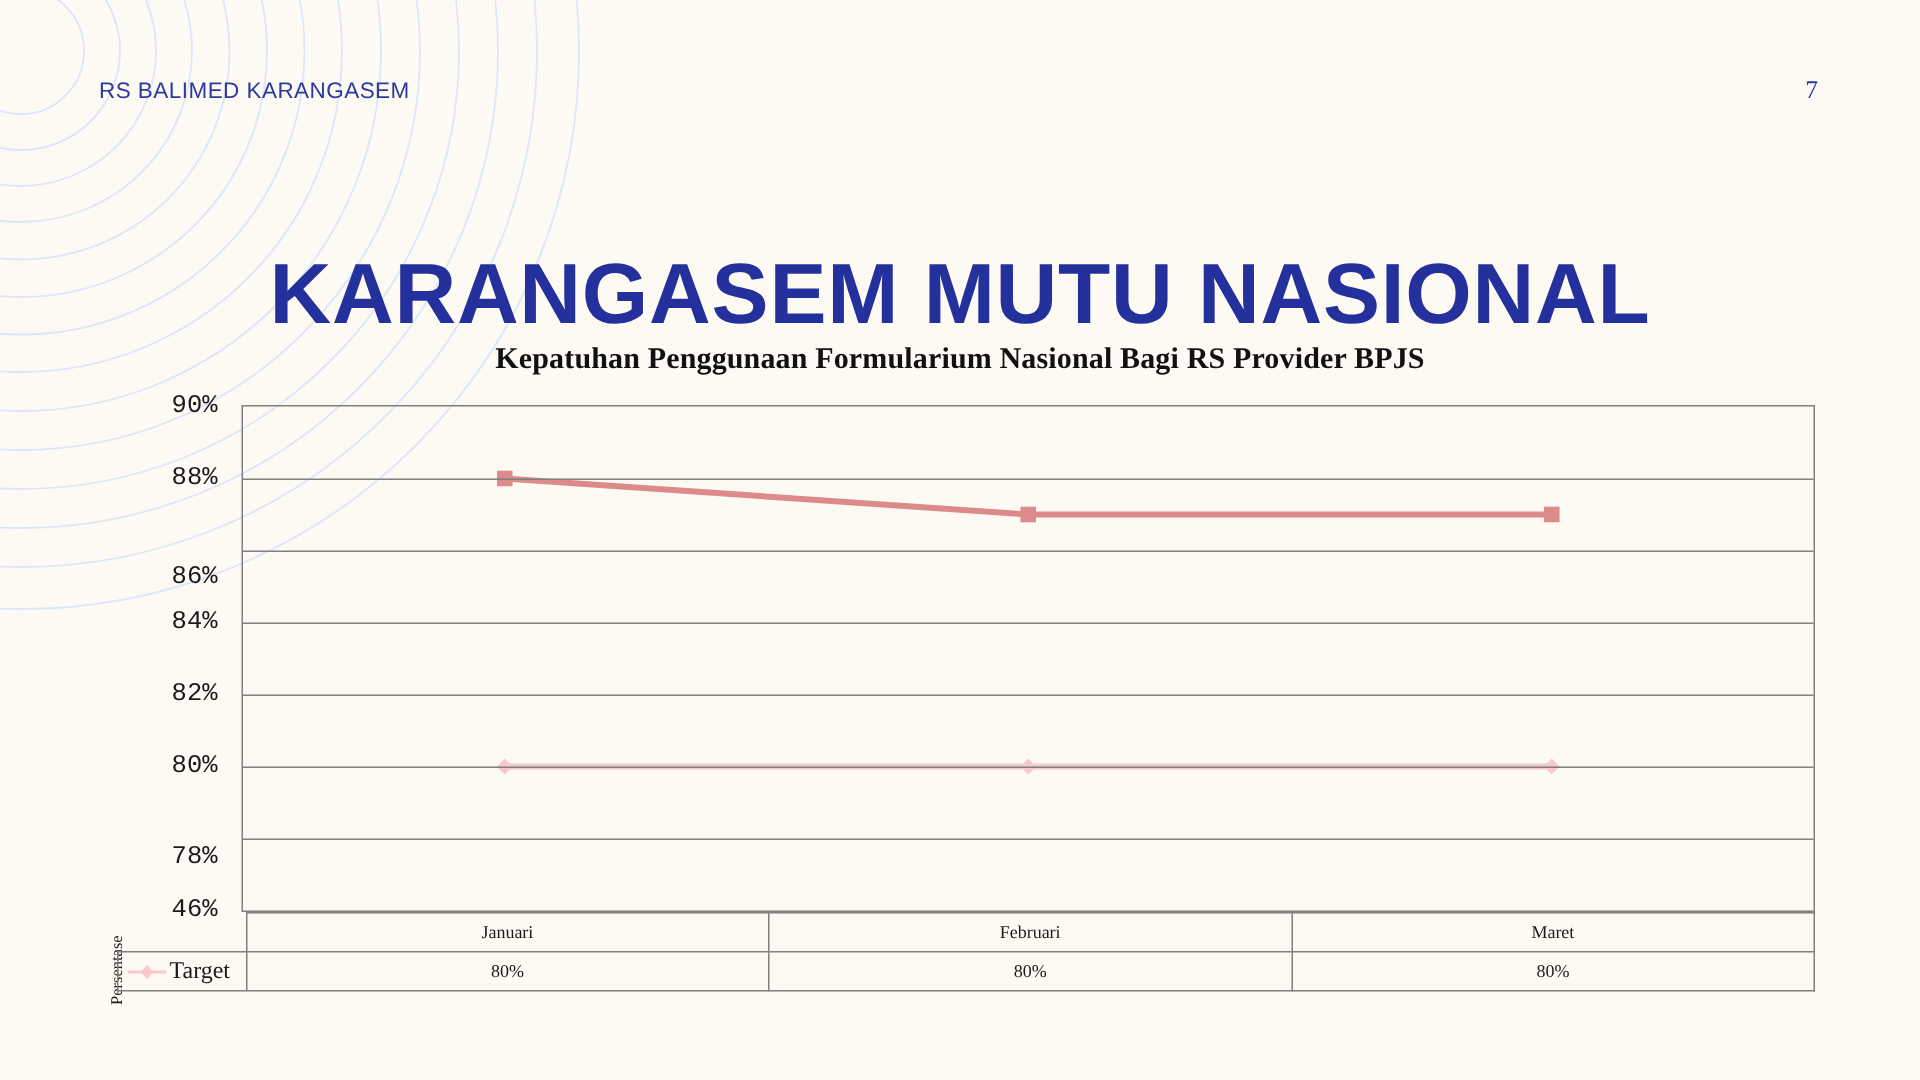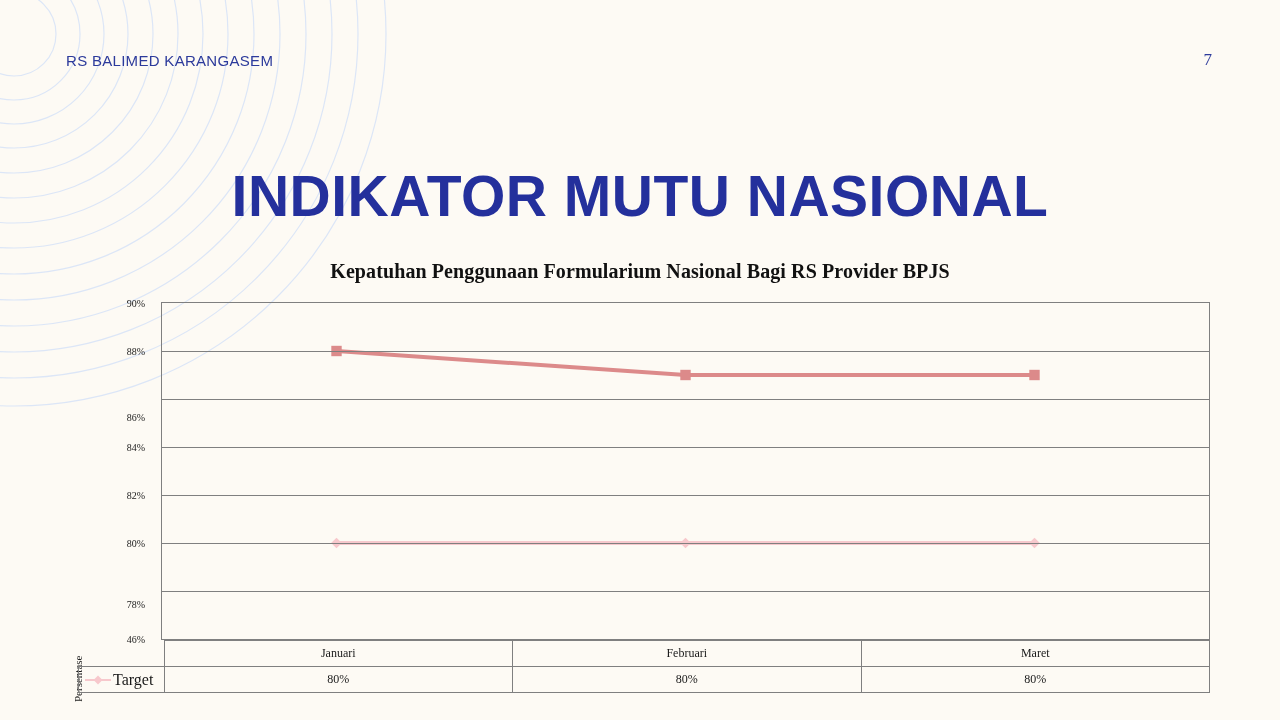--- a/index.html
+++ b/index.html
@@ -15,34 +15,34 @@
   }
   #page-number{
     position:absolute;right:68px;top:50px;
     font-family:"Liberation Serif",serif;font-size:17px;color:#2c3a9b;
   }
   #slide-title{
     position:absolute;left:0;right:0;top:129px;text-align:center;
     font-size:57px;font-weight:bold;color:#24309c;letter-spacing:.5px;
     line-height:1.05;
   }
-  #chart-area{position:absolute;left:0;top:228px;width:1280px;height:460px;margin-top:32px;}
+  #chart-area{position:absolute;left:0;top:228px;width:1280px;height:460px;}
   #chart-title{
     text-align:center;font-family:"Liberation Serif",serif;
     font-weight:bold;font-size:20px;color:#111;letter-spacing:.1px;
   }
   #plot-wrap{position:absolute;left:0;top:42px;width:1280px;height:420px;}
   #axis-title{
     position:absolute;left:72px;top:400px;
     font-family:"Liberation Serif",serif;font-size:11px;color:#1a1a1a;
     transform:rotate(-90deg);transform-origin:0 0;white-space:nowrap;
   }
   .ytick{
     position:absolute;right:0;width:60px;text-align:right;
-    font-family:Liberation Serif, serif;font-size:10px;color:#1a1a1a;
+    font-family:Liberation Mono, monospace;font-size:17px;color:#1a1a1a;
     transform:translateY(-50%);
   }
   #ylabels{position:absolute;left:95px;top:0;width:50px;height:338px;}
   #plot{
     position:absolute;left:161px;top:0;width:1049px;height:338px;
     border:1px solid #7f7f7f;box-sizing:border-box;
   }
   .gridline{position:absolute;left:0;right:0;height:1px;background:#7f7f7f;}
   #series-svg{position:absolute;left:0;top:0;width:100%;height:100%;overflow:visible;}
   #data-table{
@@ -75,21 +75,21 @@
     <circle cx="14" cy="34" r="266"></circle>
     <circle cx="14" cy="34" r="292"></circle>
     <circle cx="14" cy="34" r="318"></circle>
     <circle cx="14" cy="34" r="344"></circle>
     <circle cx="14" cy="34" r="372"></circle>
   </g>
 </svg>
 
 <div id="slide-header">RS BALIMED KARANGASEM</div>
 <div id="page-number">7</div>
-<h1 id="slide-title">INDIKATOR MUTU NASIONAL</h1>
+<h1 id="slide-title">KARANGASEM MUTU NASIONAL</h1>
 
 <div id="chart-area">
 
   <div id="chart-title">Kepatuhan Penggunaan Formularium Nasional Bagi RS Provider BPJS</div>
 
   <div id="plot-wrap">
 
     <div id="axis-title">Persentase</div>
 
     <div id="ylabels">

